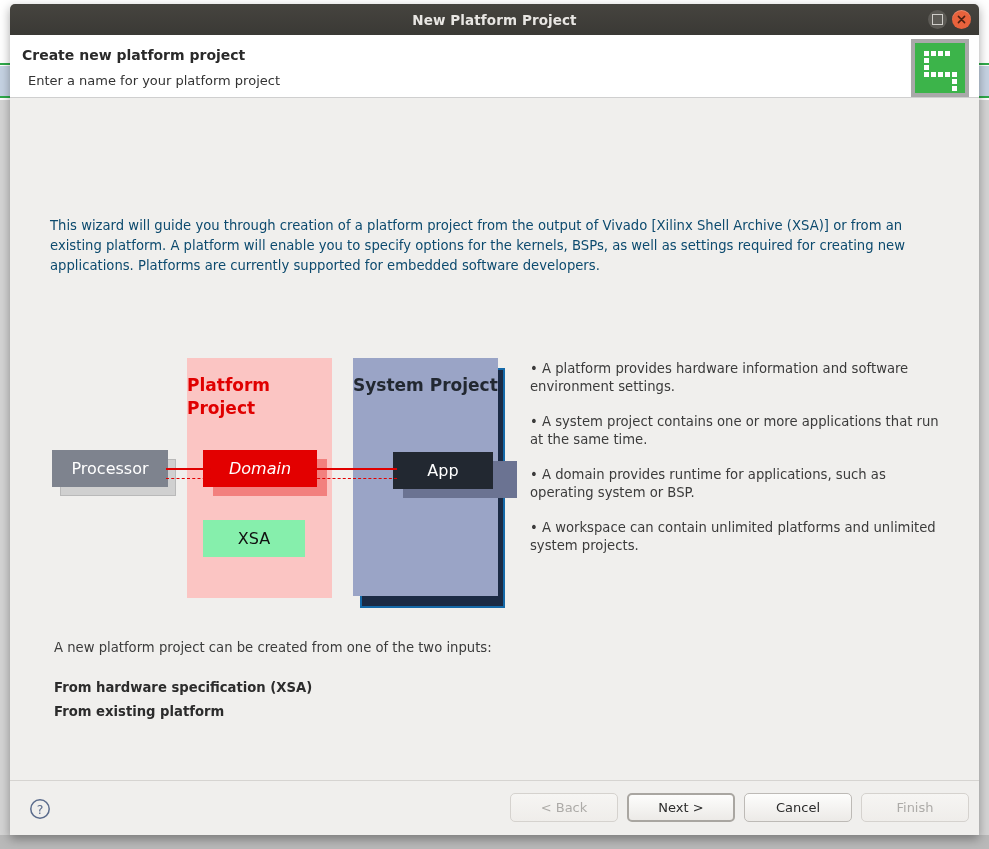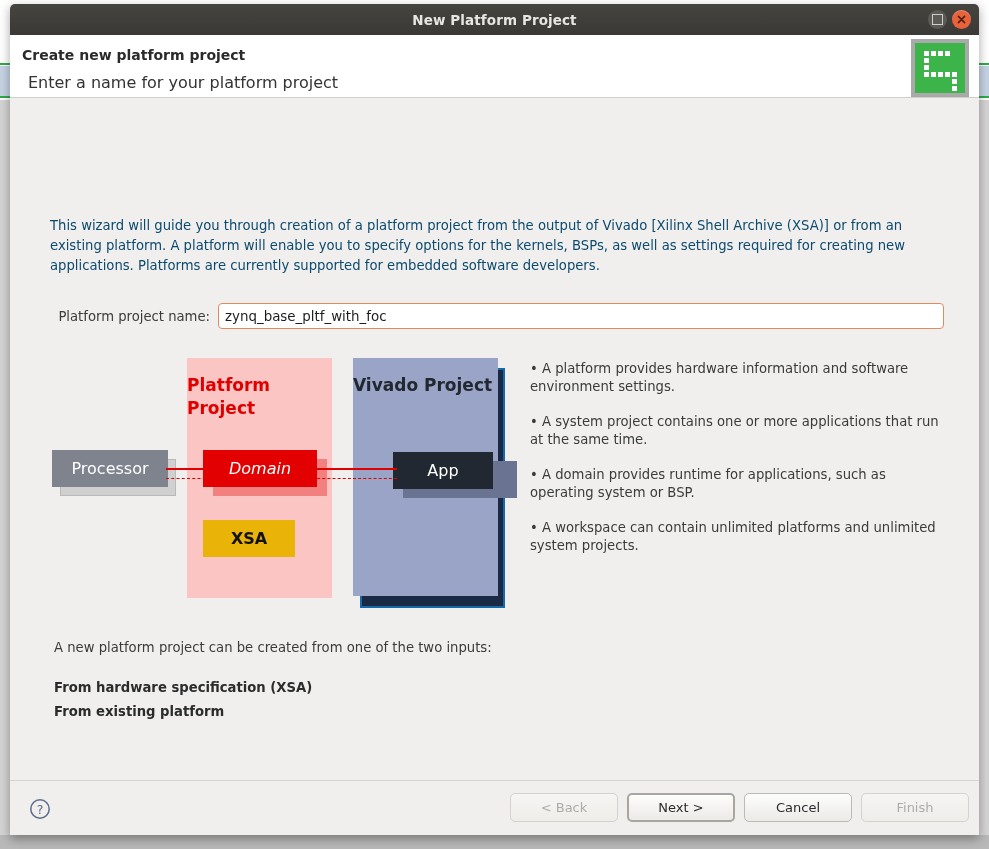--- a/index.html
+++ b/index.html
@@ -99,21 +99,21 @@
   .header-title {
     position: absolute;
     left: 12px; top: 12px;
     font-size: 14px;
     font-weight: bold;
     color: #2a2a2a;
   }
   .header-sub {
     position: absolute;
     left: 18px; top: 38px;
-    font-size: 16px;
+    font-size: 13px;
     color: #333333;
   }
   .header-icon {
     position: absolute;
     right: 10px; top: 4px;
     width: 58px; height: 58px;
     background: #a9a9a9;
     padding: 4px;
     box-sizing: border-box;
   }
@@ -223,21 +223,21 @@
 
   .box-processor { left: 2px; top: 97px; width: 116px; height: 37px; background: #7e838e; color: #ffffff; }
   .box-processor-sh { left: 10px; top: 106px; width: 116px; height: 37px; background: #d0d0d0; border:1px solid #b9b9b9; box-sizing:border-box; }
 
   .box-domain { left: 153px; top: 97px; width: 114px; height: 37px; background: #e30000; color: #ffffff; font-style: italic; }
   .box-domain-sh { left: 163px; top: 106px; width: 114px; height: 37px; background: #f2807e; }
 
   .box-app { left: 343px; top: 99px; width: 100px; height: 37px; background: #222831; color: #ffffff; }
   .box-app-sh { left: 353px; top: 108px; width: 114px; height: 37px; background: #6b7392; }
 
-  .box-xsa { left: 153px; top: 167px; width: 92px; height: 37px; background: #eab308; color: #111111; font-weight: bold; }
+  .box-xsa { left: 153px; top: 167px; width: 102px; height: 37px; background: #86efac; color: #111111; }
 
   
   .line-solid {
     position: absolute;
     height: 1.5px;
     background: #e00000;
     z-index: 6;
   }
   .line-dashed {
     position: absolute;
@@ -377,35 +377,31 @@
         <div class="px" style="left:37px; top:36px;"></div>
         <div class="px" style="left:37px; top:43px;"></div>
       </div>
     </div>
   </div>
 
   <div class="body">
 
     <div class="intro">This wizard will guide you through creation of a platform project from the output of Vivado [Xilinx Shell Archive (XSA)] or from an existing platform. A platform will enable you to specify options for the kernels, BSPs, as well as settings required for creating new applications. Platforms are currently supported for embedded software developers.</div>
 
-    <div class="field-row">
-      <span class="field-label">Platform project name:</span>
-      <input class="field-input" type="text" value="zynq_base_pltf_with_foc" style="">
-    </div>
 
     <div class="diagram">
 
       <div class="panel-system-shadow"></div>
 
       <div class="panel-platform">
         <div class="panel-title red">Platform Project</div>
       </div>
 
       <div class="panel-system">
-        <div class="panel-title dark">Vivado Project</div>
+        <div class="panel-title dark">System Project</div>
       </div>
 
       <div class="dbox-shadow box-processor-sh"></div>
       <div class="dbox-shadow box-domain-sh"></div>
       <div class="dbox-shadow box-app-sh"></div>
 
       <div class="line-solid ls1"></div>
       <div class="line-dashed ld1"></div>
       <div class="line-solid ls2"></div>
       <div class="line-dashed ld2"></div>

